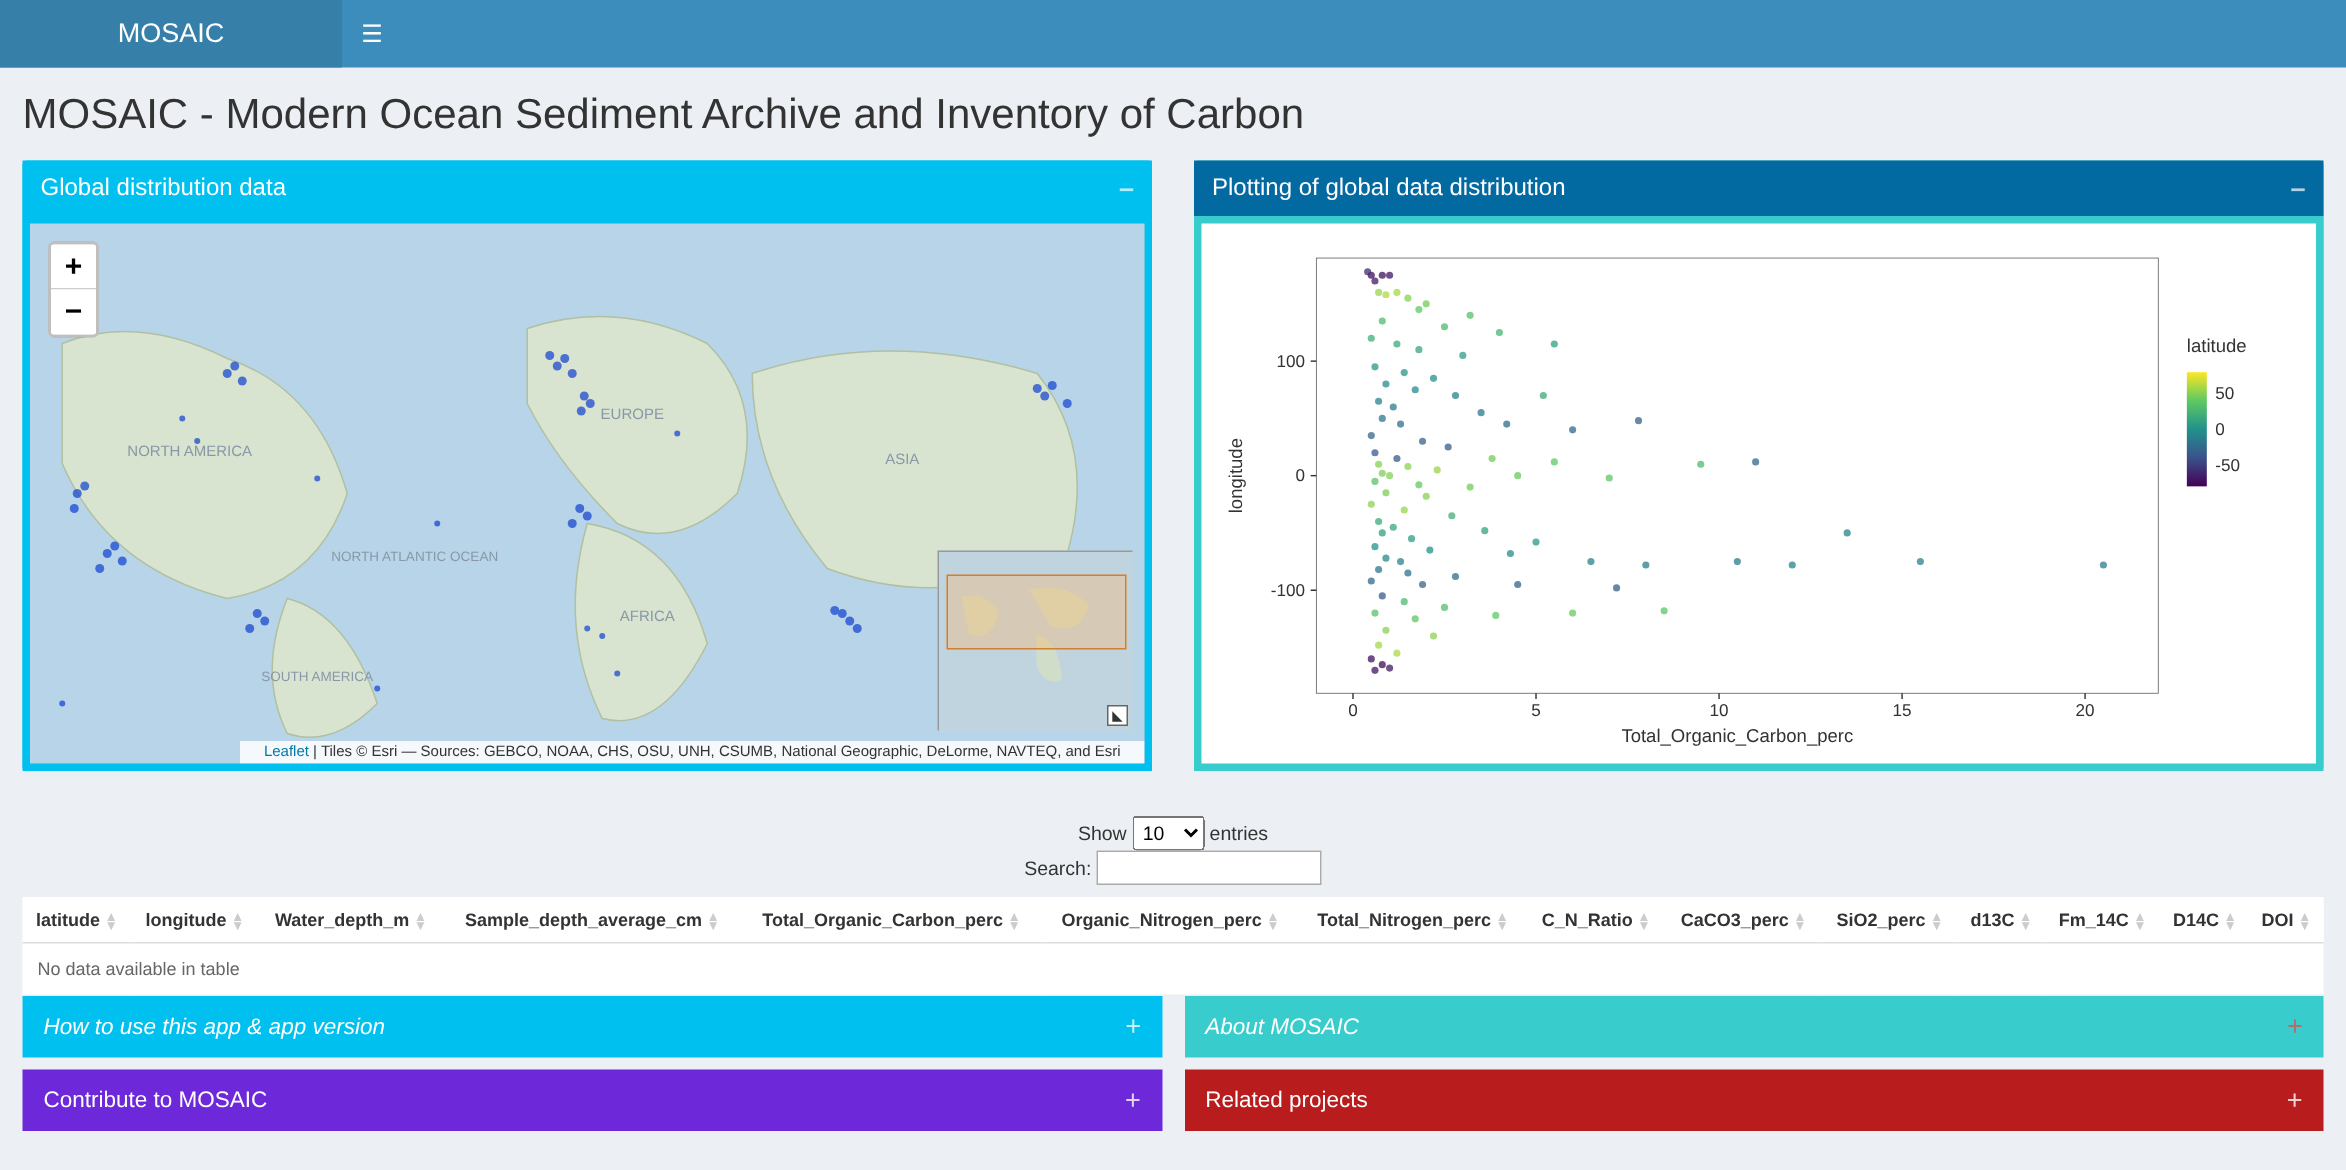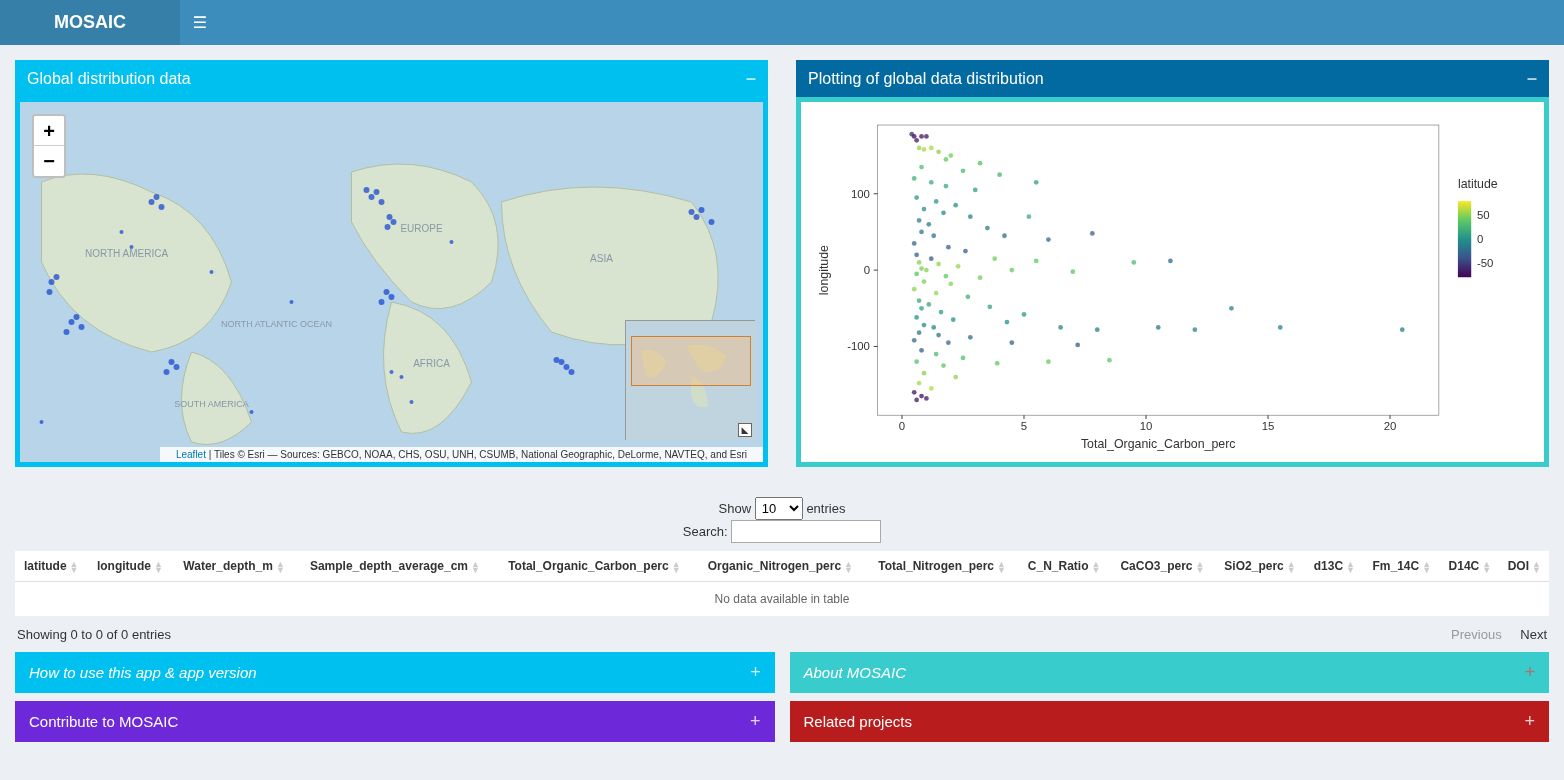--- a/index.html
+++ b/index.html
@@ -1,18 +1,18 @@
 <!DOCTYPE html>
 <html><head>
 <meta charset="utf-8">
 <style>
 * { box-sizing: border-box; margin: 0; padding: 0; }
 body { font-family: "Helvetica Neue", Helvetica, Arial, sans-serif; background: #ecf0f5; color: #333; font-size: 14px; }
 .top-nav { background: #3c8dbc; height: 45px; display: flex; align-items: stretch; }
-.brand { background: #367fa9; color: #fff; width: 180px; display: flex; align-items: center; justify-content: center; font-size: 18px; font-weight: 700; }
+.brand { background: #367fa9; color: #fff; width: 228px; display: flex; align-items: center; justify-content: center; font-size: 18px; font-weight: 400; }
 .hamburger { width: 40px; display: flex; align-items: center; justify-content: center; color: #fff; cursor: pointer; font-size: 16px; }
 .content { padding: 15px; }
 h1.page-title { font-size: 28px; font-weight: 400; margin-bottom: 15px; color: #333; }
 .row { display: flex; gap: 28px; margin-bottom: 15px; }
 .col-half { flex: 1; min-width: 0; }
 .box { border-radius: 3px; background: #fff; border-top: none; margin-bottom: 15px; }
 .box-header { padding: 8px 12px; color: #fff; font-size: 16px; display: flex; justify-content: space-between; align-items: center; }
 .box-header .collapse-btn { color: rgba(255,255,255,0.7); cursor: pointer; font-size: 18px; font-weight: bold; }
 .box-body { padding: 5px; background: inherit; }
 .box.blue .box-header { background: #00c0ef; }
@@ -31,21 +31,21 @@
 .attribution a { color: #0078a8; text-decoration: none; }
 .chart-wrap { background: #fff; height: 360px; padding: 8px 10px; position: relative; }
 .chart-svg { width: 100%; height: 100%; }
 
 .table-controls { display: flex; justify-content: space-between; align-items: center; margin: 12px 2px 8px; font-size: 13px; flex-direction: column; }
 .show-entries select { padding: 2px; font-size: 13px; }
 .search-box input { border: 1px solid #aaa; padding: 3px 6px; width: 150px; background: #fff; font-size: 13px; }
 .data-table { width: 100%; background: #fff; border-collapse: collapse; font-size: 12px; }
 .data-table thead th { background: #fff; padding: 8px 6px; font-weight: bold; text-align: center; border-bottom: 1px solid #ddd; white-space: nowrap; position: relative; }
 .sort-icons { color: #ccc; font-size: 9px; margin-left: 3px; display: inline-flex; flex-direction: column; line-height: 6px; vertical-align: middle; }
-.data-table tbody td { text-align: center; padding: 10px; color: #666; border-bottom: 1px solid #eee; }
+.data-table tbody td { padding: 10px; color: #666; border-bottom: 1px solid #eee; }
 .table-footer { display: flex; justify-content: space-between; align-items: center; margin: 10px 2px; font-size: 13px; }
 .pagination span { margin-left: 15px; cursor: pointer; }
 .pagination .disabled { color: #999; }
 
 .accordion-row { display: flex; gap: 15px; }
 .accordion-col { flex: 1; }
 .panel { border-radius: 3px; margin-bottom: 8px; }
 .panel-header { padding: 10px 14px; color: #fff; font-size: 15px; display: flex; justify-content: space-between; align-items: center; cursor: pointer; }
 .panel-header .plus { font-size: 18px; opacity: 0.8; }
 .panel.lightblue .panel-header { background: #00c0ef; font-style: italic; }
@@ -56,20 +56,21 @@
 </style>
 </head>
 <body>
 
 <div class="top-nav">
   <div class="brand">MOSAIC</div>
   <div class="hamburger">☰</div>
 </div>
 
 <div class="content">
+  <h1 class="page-title">MOSAIC - Modern Ocean Sediment Archive and Inventory of Carbon</h1>
 
   <div class="row">
     <div class="col-half">
       <div class="box blue">
         <div class="box-header">
           <span>Global distribution data</span>
           <span class="collapse-btn">–</span>
         </div>
         <div class="box-body">
           <div class="map-wrap">
@@ -377,27 +378,20 @@
                 <span>▼</span>
               </span></th>
           </tr>
         </thead>
       <tbody>
           <tr>
             <td id="empty-cell" colspan="14">No data available in table</td>
           </tr>
         </tbody>
     </table>
-    <div class="table-footer">
-      <div>Showing 0 to 0 of 0 entries</div>
-      <div class="pagination">
-        <span class="disabled">Previous</span>
-        <span>Next</span>
-      </div>
-    </div>
   </div>
 
   <div class="accordion-row">
     <div class="accordion-col">
       <div class="panel lightblue">
         <div class="panel-header">
           <span>How to use this app &amp; app version</span>
           <span class="plus">+</span>
         </div>
       </div>

